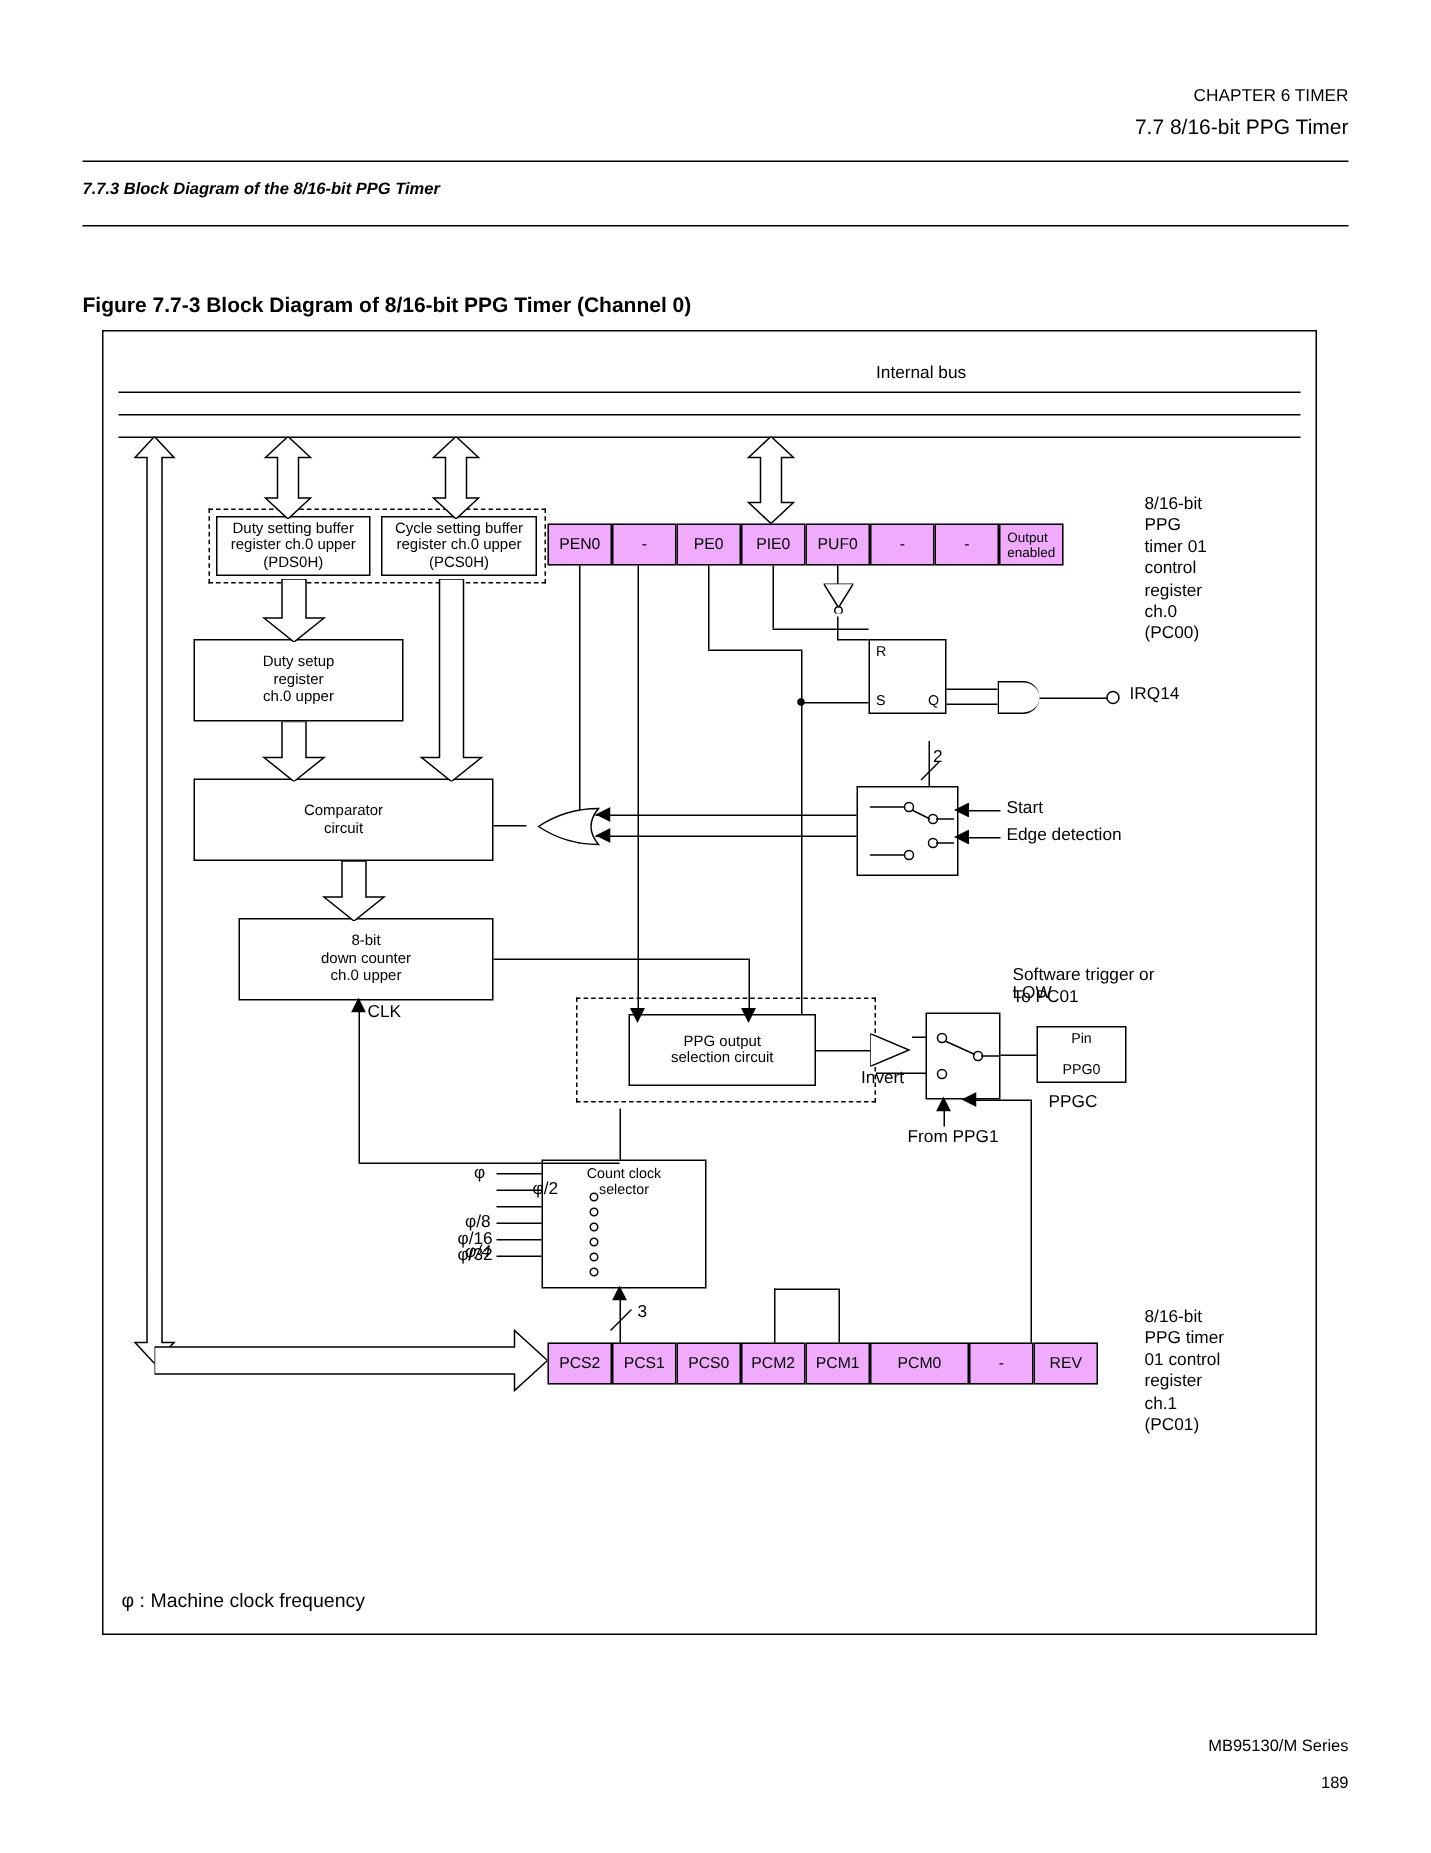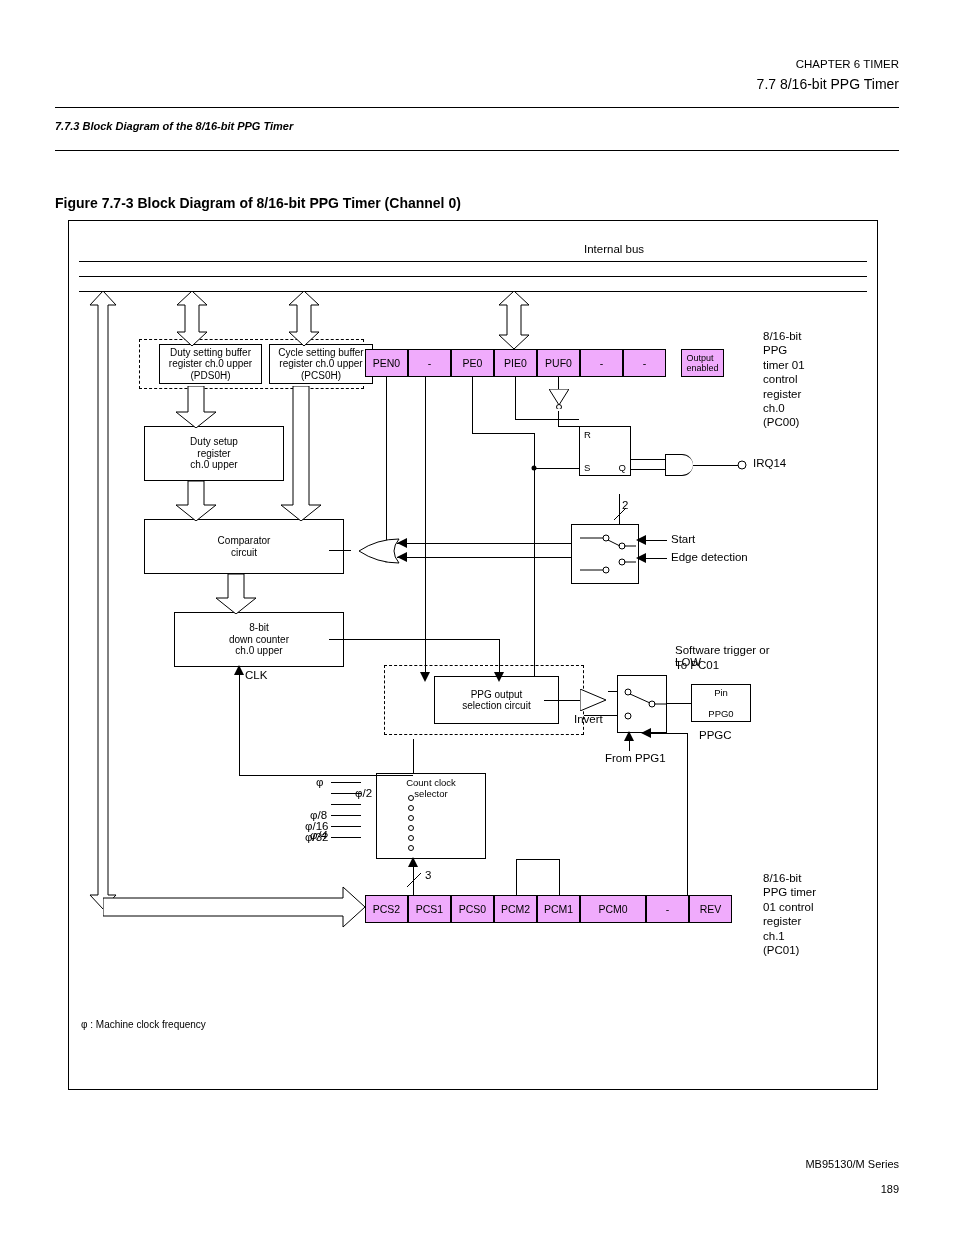--- a/index.html
+++ b/index.html
@@ -68,21 +68,21 @@
   .box {
     border: 1px solid #000;
     background: #fff;
     font-size: 11px;
     display: flex;
     align-items: center;
     justify-content: center;
     text-align: center;
     box-sizing: border-box;
   }
-  .small { font-size: 10px; line-height: 1.15; margin-left: 15px; }
+  .small { font-size: 10px; line-height: 1.15; }
   .tiny  { font-size: 9.5px; }
   .cell  {
     border: 1px solid #000;
     box-sizing: border-box;
     display: flex;
     align-items: center;
     justify-content: center;
     font-size: 10.5px;
     background:#f0abfc;
   }
@@ -104,21 +104,22 @@
     border-bottom: 1px solid #000;
     border-left: 1px solid #000;
     border-right: none;
     border-top-right-radius: 14px;
     border-bottom-right-radius: 14px;
     box-sizing: border-box;
   }
   svg { display:block; }
 
   .footnote {
-    font-size: 10px;
+    font-size: 13px;
+    margin-top: 40px;
   }
 
   
   .bottom-note {
     position:absolute;
     left:55px; right:55px;
     bottom:65px;
     font-size:11px;
     text-align:right;
   }

